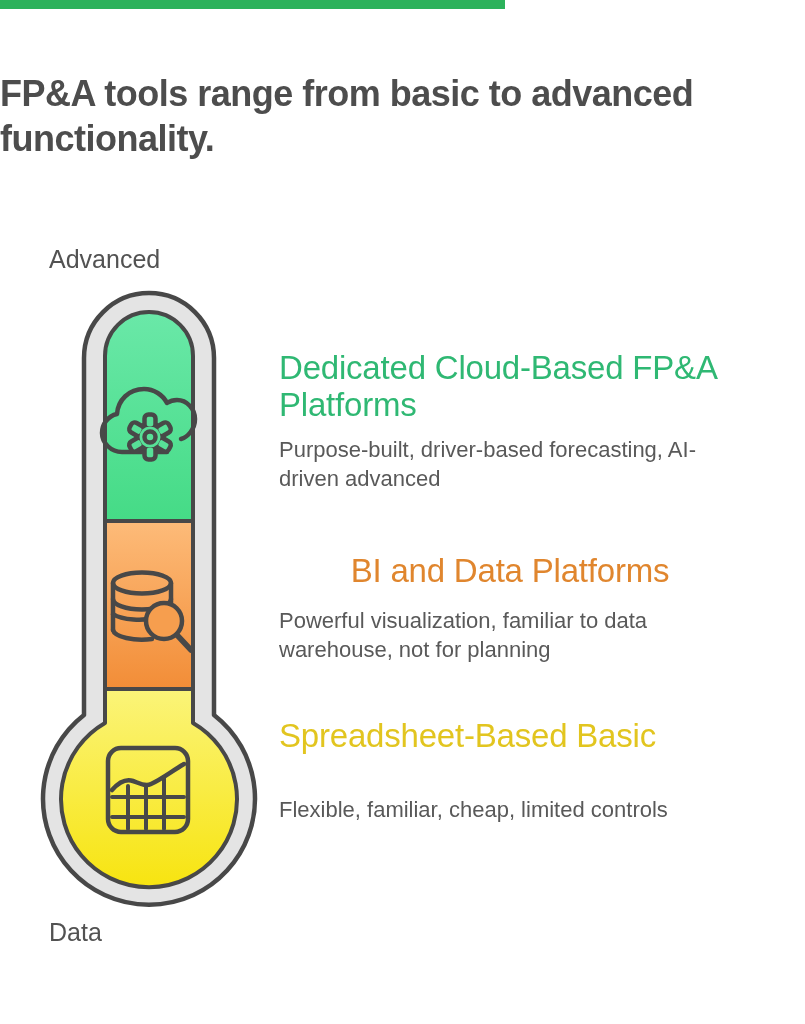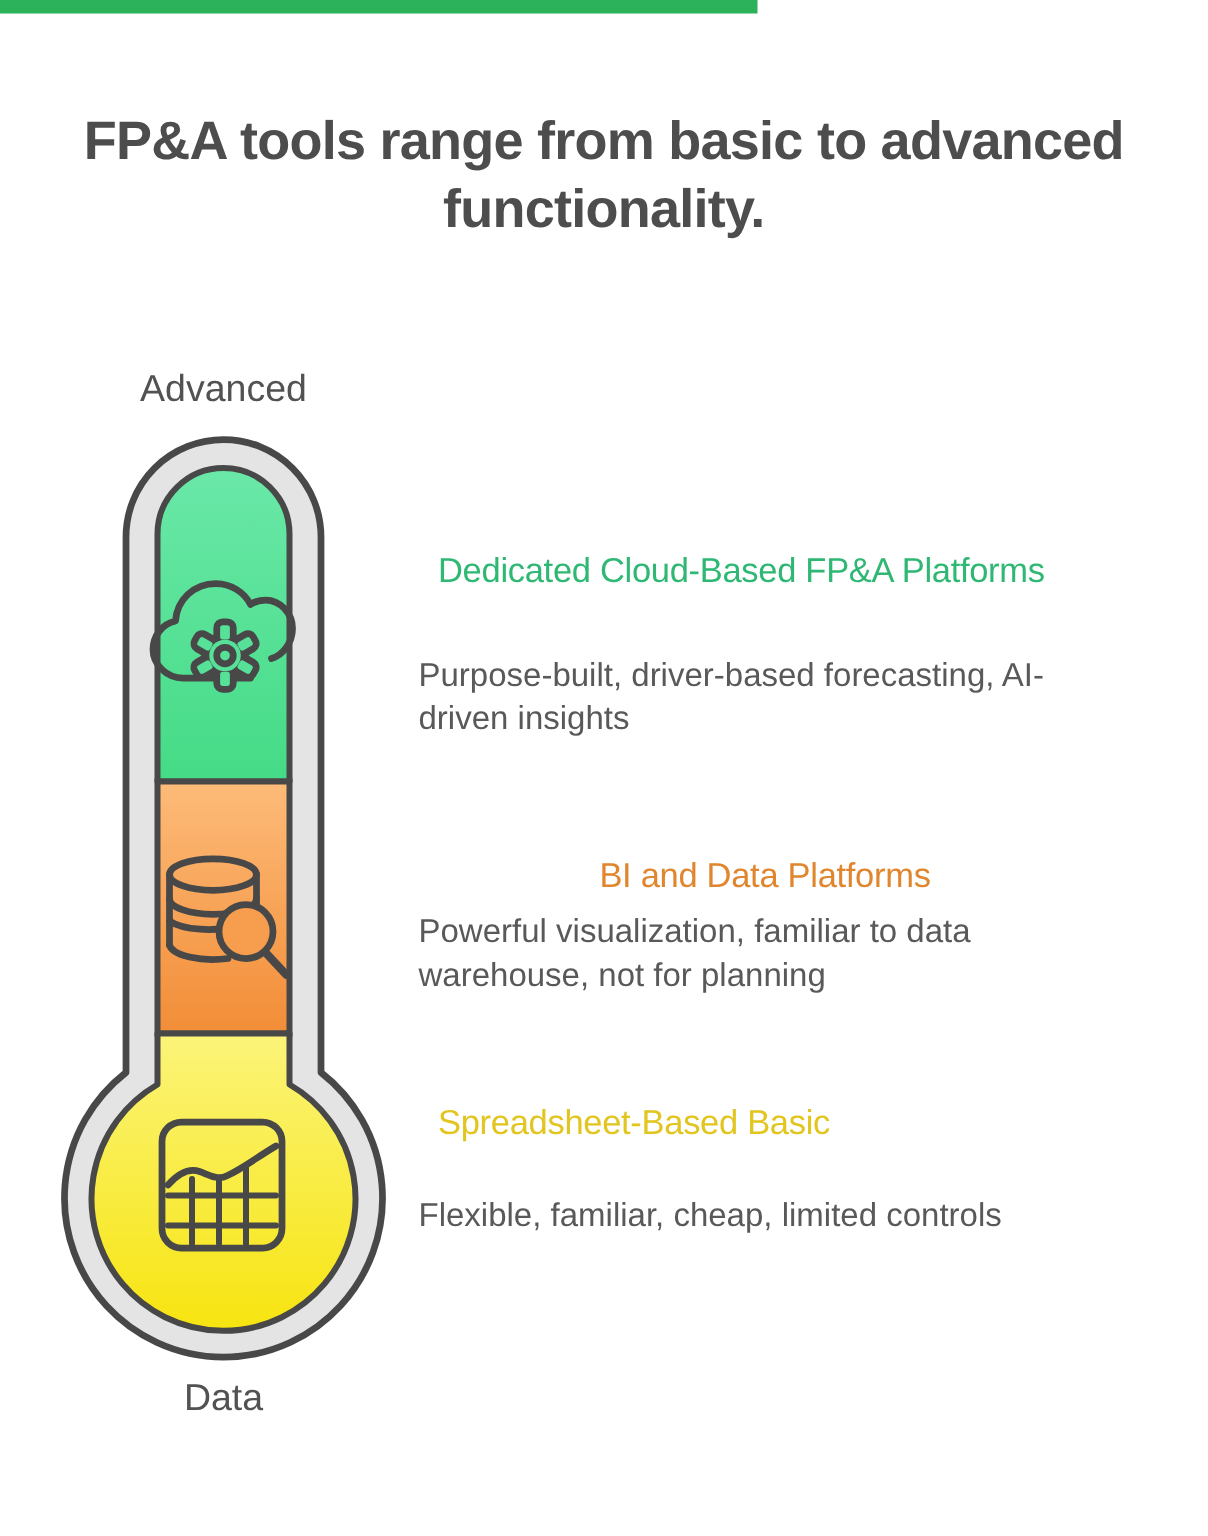--- a/index.html
+++ b/index.html
@@ -6,34 +6,34 @@
   body{
     width:805px;height:1024px;position:relative;overflow:hidden;
     background:#ffffff;
     font-family:"Liberation Sans","DejaVu Sans",sans-serif;
   }
   .top-bar{
     position:absolute;top:0;left:0;height:9px;width:505px;
   }
   .title{
     position:absolute;top:71px;left:0;width:805px;
-    text-align:center;font-size:36px;line-height:45px;font-weight:bold;
+    font-size:36px;line-height:45px;font-weight:bold;
     letter-spacing:-0.5px;
   }
   .title .inner{display:inline-block;max-width:770px;}
   .scale-label{
-    position:absolute;left:49px;width:200px;text-align:center;
+    position:absolute;left:49px;width:200px;
     font-size:25px;line-height:30px;font-weight:400;
   }
   .scale-label.advanced{top:244px;}
   .scale-label.basic{top:917px;}
   .thermo-svg{position:absolute;top:0;left:0;width:805px;height:1024px;}
   .section{position:absolute;left:279px;width:462px;}
   .section h2{
-    margin:13px;font-size:23px;line-height:37px;font-weight:400;
+    margin:0;font-size:33px;line-height:37px;font-weight:400;
     letter-spacing:-0.2px;
   }
   .section p{
     margin:0;font-size:22px;line-height:28.5px;color:#595959;
   }
   .sec-0{top:349px;}
   .sec-0-body{top:436px;}
   .sec-1{top:552px;}
   .sec-1-body{top:607px;}
   .sec-2{top:717px;}
@@ -114,21 +114,21 @@
     <path d="M 146 787 L 146 829" stroke-width="4"></path>
     <path d="M 164 777 L 164 829" stroke-width="4"></path>
     <path d="M 112 790 C 120 781 127 779 133 781 C 139 783 145 787 151 784 C 162 779 172 771 184 764"></path>
   </g>
 </svg>
 
 <div class="section sec-0">
   <h2 style="color: rgb(47, 184, 115);">Dedicated Cloud-Based FP&amp;A Platforms</h2>
 </div>
 <div class="section sec-0-body">
-  <p>Purpose-built, driver-based forecasting, AI-driven insights</p>
+  <p>Purpose-built, driver-based forecasting, AI-driven advanced</p>
 </div>
 
 <div class="section sec-1">
   <h2 style="color: rgb(224, 134, 46); text-align: center;">BI and Data Platforms</h2>
 </div>
 <div class="section sec-1-body">
   <p>Powerful visualization, familiar to data warehouse, not for planning</p>
 </div>
 
 <div class="section sec-2">

